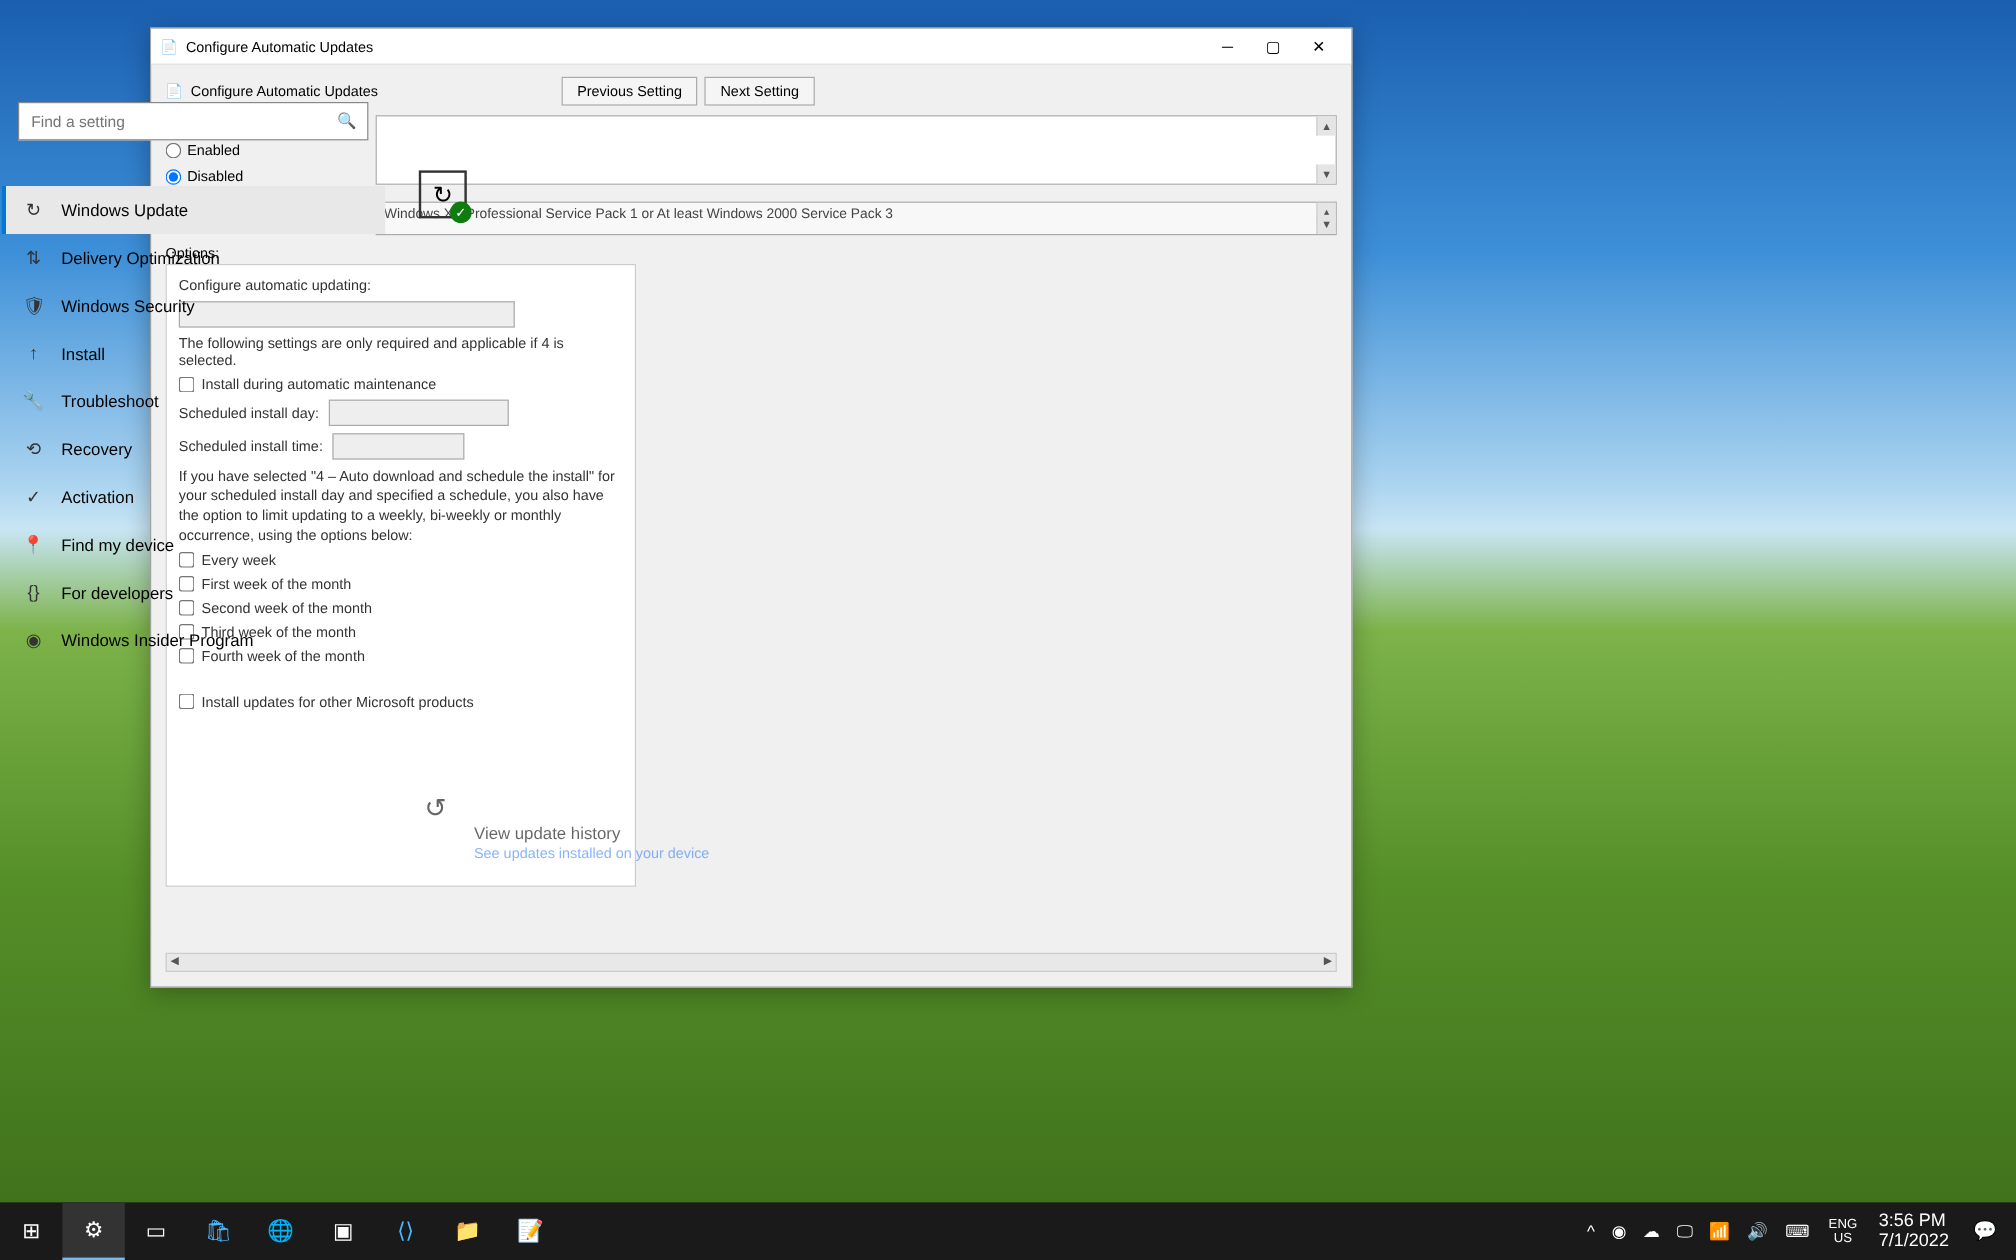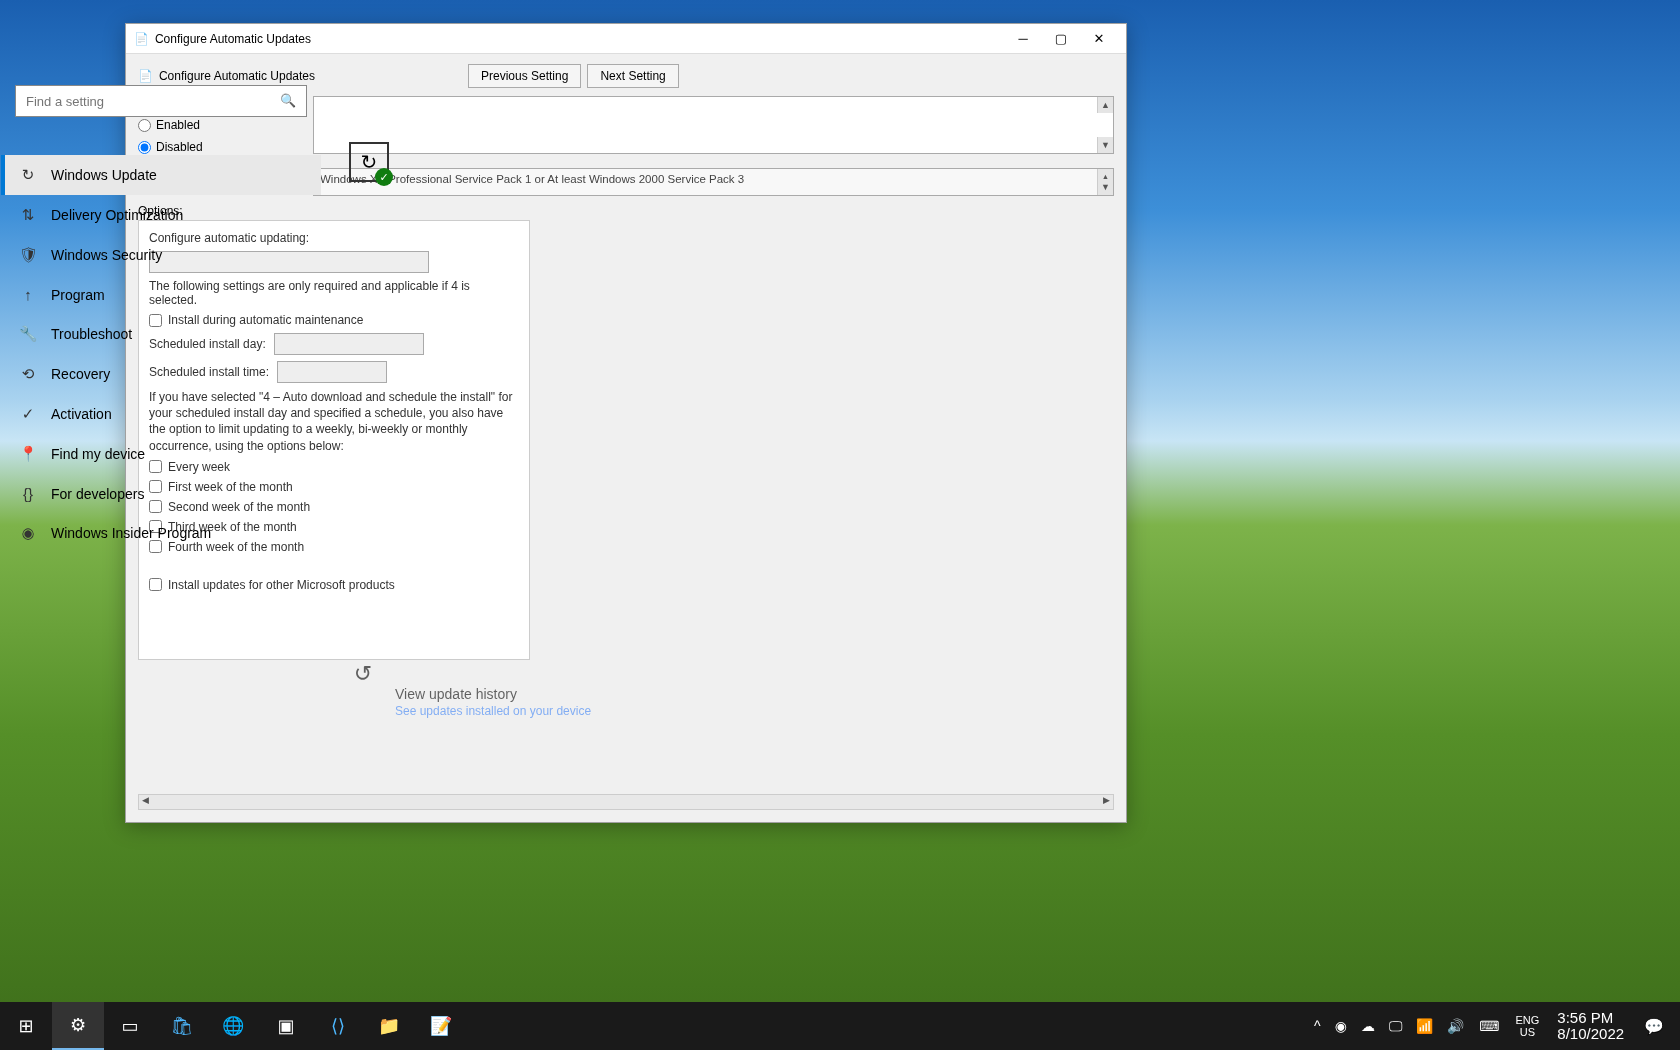--- a/index.html
+++ b/index.html
@@ -18,21 +18,21 @@
 .gpo-head .label { flex: 0 0 330px; display:flex; align-items:center; gap:6px;}
 .gpo-nav-btn { padding: 4px 12px; border: 1px solid #aaa; background: #f5f5f5; margin-right: 6px; font-size: 12px; cursor:pointer;}
 .gpo-row { display: flex; margin-bottom: 6px; }
 .radios { width: 105px; }
 .radios label { display: flex; align-items: center; gap: 5px; margin-bottom: 8px; }
 .comment-lbl { width: 70px; }
 .comment-box { flex: 1; border: 1px solid #aaa; height: 58px; background: #fff; position:relative;}
 .scroll-arrow { position:absolute; right:0; width:16px; height:16px; background:#e5e5e5; border-left:1px solid #ccc; display:flex;align-items:center;justify-content:center;font-size:9px;color:#555;}
 .supported-box { flex: 1; border: 1px solid #aaa; background: #f8f8f8; padding: 4px 6px; font-size: 11.5px; color: #444; position:relative;}
 .options-hdr { margin: 8px 0 2px; }
-.options-panel { border: 1px solid #ccc; background: #fff; padding: 10px; height: 440px; overflow:hidden; font-size:12px; color:#333; width:392px;}
+.options-panel { border: 1px solid #ccc; background: #fff; padding: 10px; height: 519px; overflow:hidden; font-size:12px; color:#333; width:392px;}
 .options-panel .lbl { margin-bottom: 6px; display:block;}
 .options-panel select, .options-panel .dd { border:1px solid #aaa; background:#eee; height:22px; margin-bottom:6px; display:block;}
 .options-panel .chk { display:flex; align-items:center; gap:6px; margin-bottom:6px; }
 .options-panel .chk input {width:13px;height:13px;}
 .options-panel .para { margin: 6px 0; line-height:1.35;}
 
 
 #bg-win { left: 730px; top: 47px; width: 354px; height: 200px; background:#fff; border:1px solid #888;}
 
 
@@ -230,21 +230,21 @@
           <div class="nav-item">
             <span class="icon">⇅</span>
             <span>Delivery Optimization</span>
           </div>
           <div class="nav-item">
             <span class="icon">🛡</span>
             <span>Windows Security</span>
           </div>
           <div class="nav-item">
             <span class="icon">↑</span>
-            <span>Program</span>
+            <span>Install</span>
           </div>
           <div class="nav-item">
             <span class="icon">🔧</span>
             <span>Troubleshoot</span>
           </div>
           <div class="nav-item">
             <span class="icon">⟲</span>
             <span>Recovery</span>
           </div>
           <div class="nav-item">
@@ -345,17 +345,17 @@
     <div class="tray-ic">🖵</div>
     <div class="tray-ic">📶</div>
     <div class="tray-ic">🔊</div>
     <div class="tray-ic">⌨</div>
     <div class="tray-lang">
       <div>ENG</div>
         <div>US</div>
     </div>
     <div class="tray-clock">
       <div>3:56 PM</div>
-        <div>8/10/2022</div>
+        <div>7/1/2022</div>
     </div>
     <div class="tray-notif">💬</div>
   </div>
 </div>
 
 </body></html>

